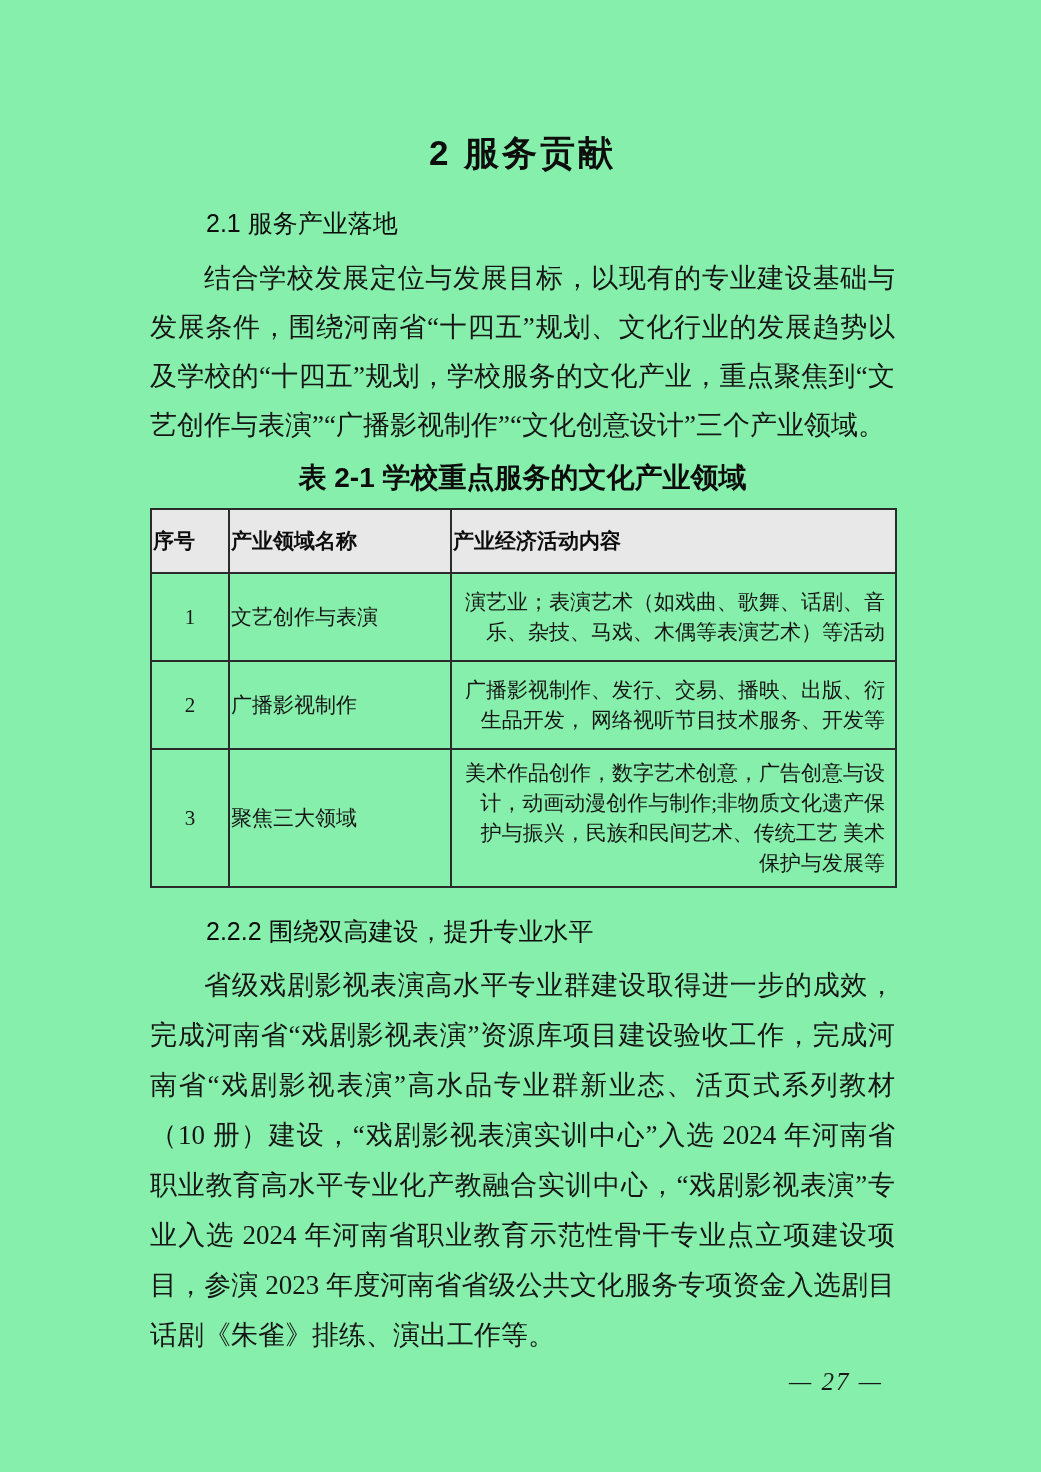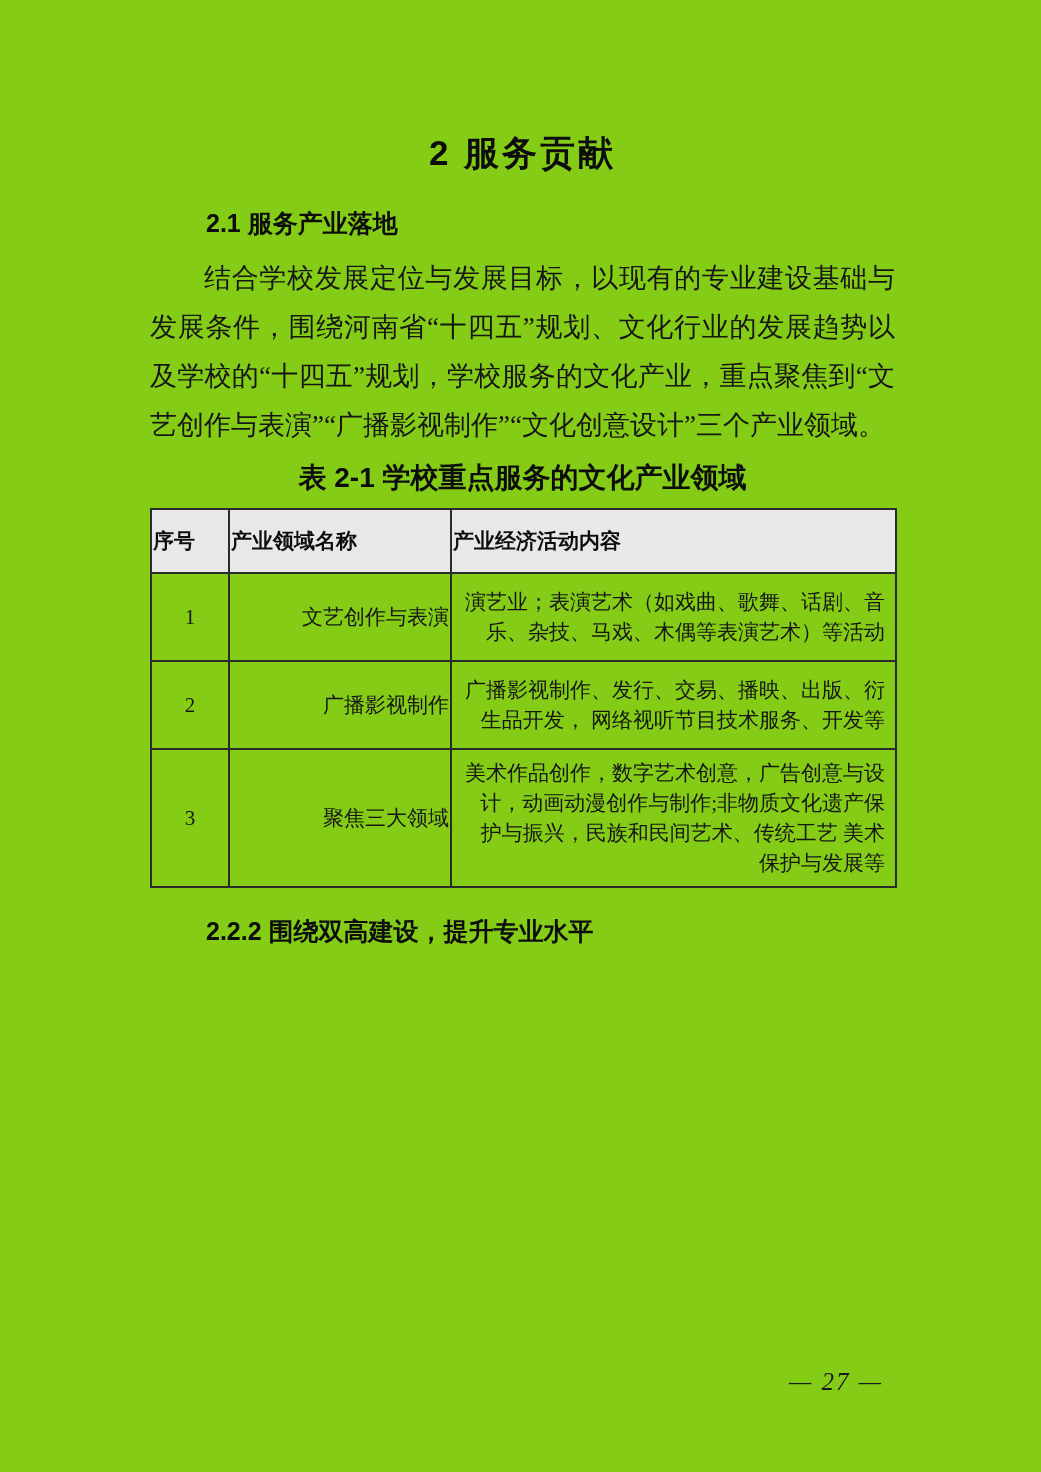--- a/index.html
+++ b/index.html
@@ -1,20 +1,20 @@
 <!DOCTYPE html>
 <html lang="zh"><head>
 <meta charset="utf-8">
 <style>
   html, body { margin: 0; padding: 0; background: #ffffff; }
   .page {
     position: relative;
     width: 1041px;
     height: 1472px;
-    background: #84cc16;
+    background: #86efac;
     color: #111111;
     font-family: "Liberation Serif", serif;
     overflow: hidden;
   }
   .content {
     position: absolute;
     left: 150px;
     top: 0;
     width: 745px;
   }
@@ -25,21 +25,21 @@
     font-family: "Liberation Sans", sans-serif;
     font-weight: bold;
     font-size: 35px;
     letter-spacing: 3px;
     color: #0d0d0d;
   }
   .heading {
     margin: 0;
     margin-left: 56px;
     font-family: "Liberation Sans", sans-serif;
-    font-weight: bold;
+    font-weight: normal;
     font-size: 25px;
     color: #0d0d0d;
   }
   .heading.h-21   { margin-top: 30px; }
   .heading.h-211  { margin-top: 23px; }
   .heading.h-222  { margin-top: 27px; }
   .body-para {
     margin: 0;
     margin-top: 14px;
     font-size: 27px;
@@ -78,21 +78,21 @@
   }
   col.c-no   { width: 78px; }
   col.c-name { width: 222px; }
   col.c-desc { width: 445px; }
   table.industry td {
     font-size: 21px;
     color: #161616;
     vertical-align: middle;
   }
   td.cell-no   { text-align: center; height: 84px; }
-  td.cell-name { text-align: right; font-family: Liberation Mono, monospace; }
+  td.cell-name { text-align: left; font-family: Liberation Mono, monospace; }
   td.cell-desc {
     text-align: right;
     padding: 8px 10px 8px 12px;
     line-height: 30px;
     font-size: 20.5px;
   }
   tr.row-3 td.cell-no { height: 97px; }
   .page-number {
     position: absolute;
     top: 1368px;
@@ -145,17 +145,18 @@
         <tr class="row-3">
           <td class="cell-no">3</td>
           <td class="cell-name">聚焦三大领域</td>
           <td class="cell-desc">美术作品创作，数字艺术创意，广告创意与设计，动画动漫创作与制作;非物质文化遗产保护与振兴，民族和民间艺术、传统工艺 美术保护与发展等</td>
         </tr>
       </tbody>
     </table>
 
     <h3 class="heading h-222">2.2.2 围绕双高建设，提升专业水平</h3>
 
+    <p class="body-para second">省级戏剧影视表演高水平专业群建设取得进一步的成效，完成河南省“戏剧影视表演”资源库项目建设验收工作，完成河南省“戏剧影视表演”高水品专业群新业态、活页式系列教材（10 册）建设，“戏剧影视表演实训中心”入选 2024 年河南省职业教育高水平专业化产教融合实训中心，“戏剧影视表演”专业入选 2024 年河南省职业教育示范性骨干专业点立项建设项目，参演 2023 年度河南省省级公共文化服务专项资金入选剧目话剧《朱雀》排练、演出工作等。</p>
 
   </div>
 
   <div class="page-number">— 27 —</div>
 </div>
 
 </body></html>

